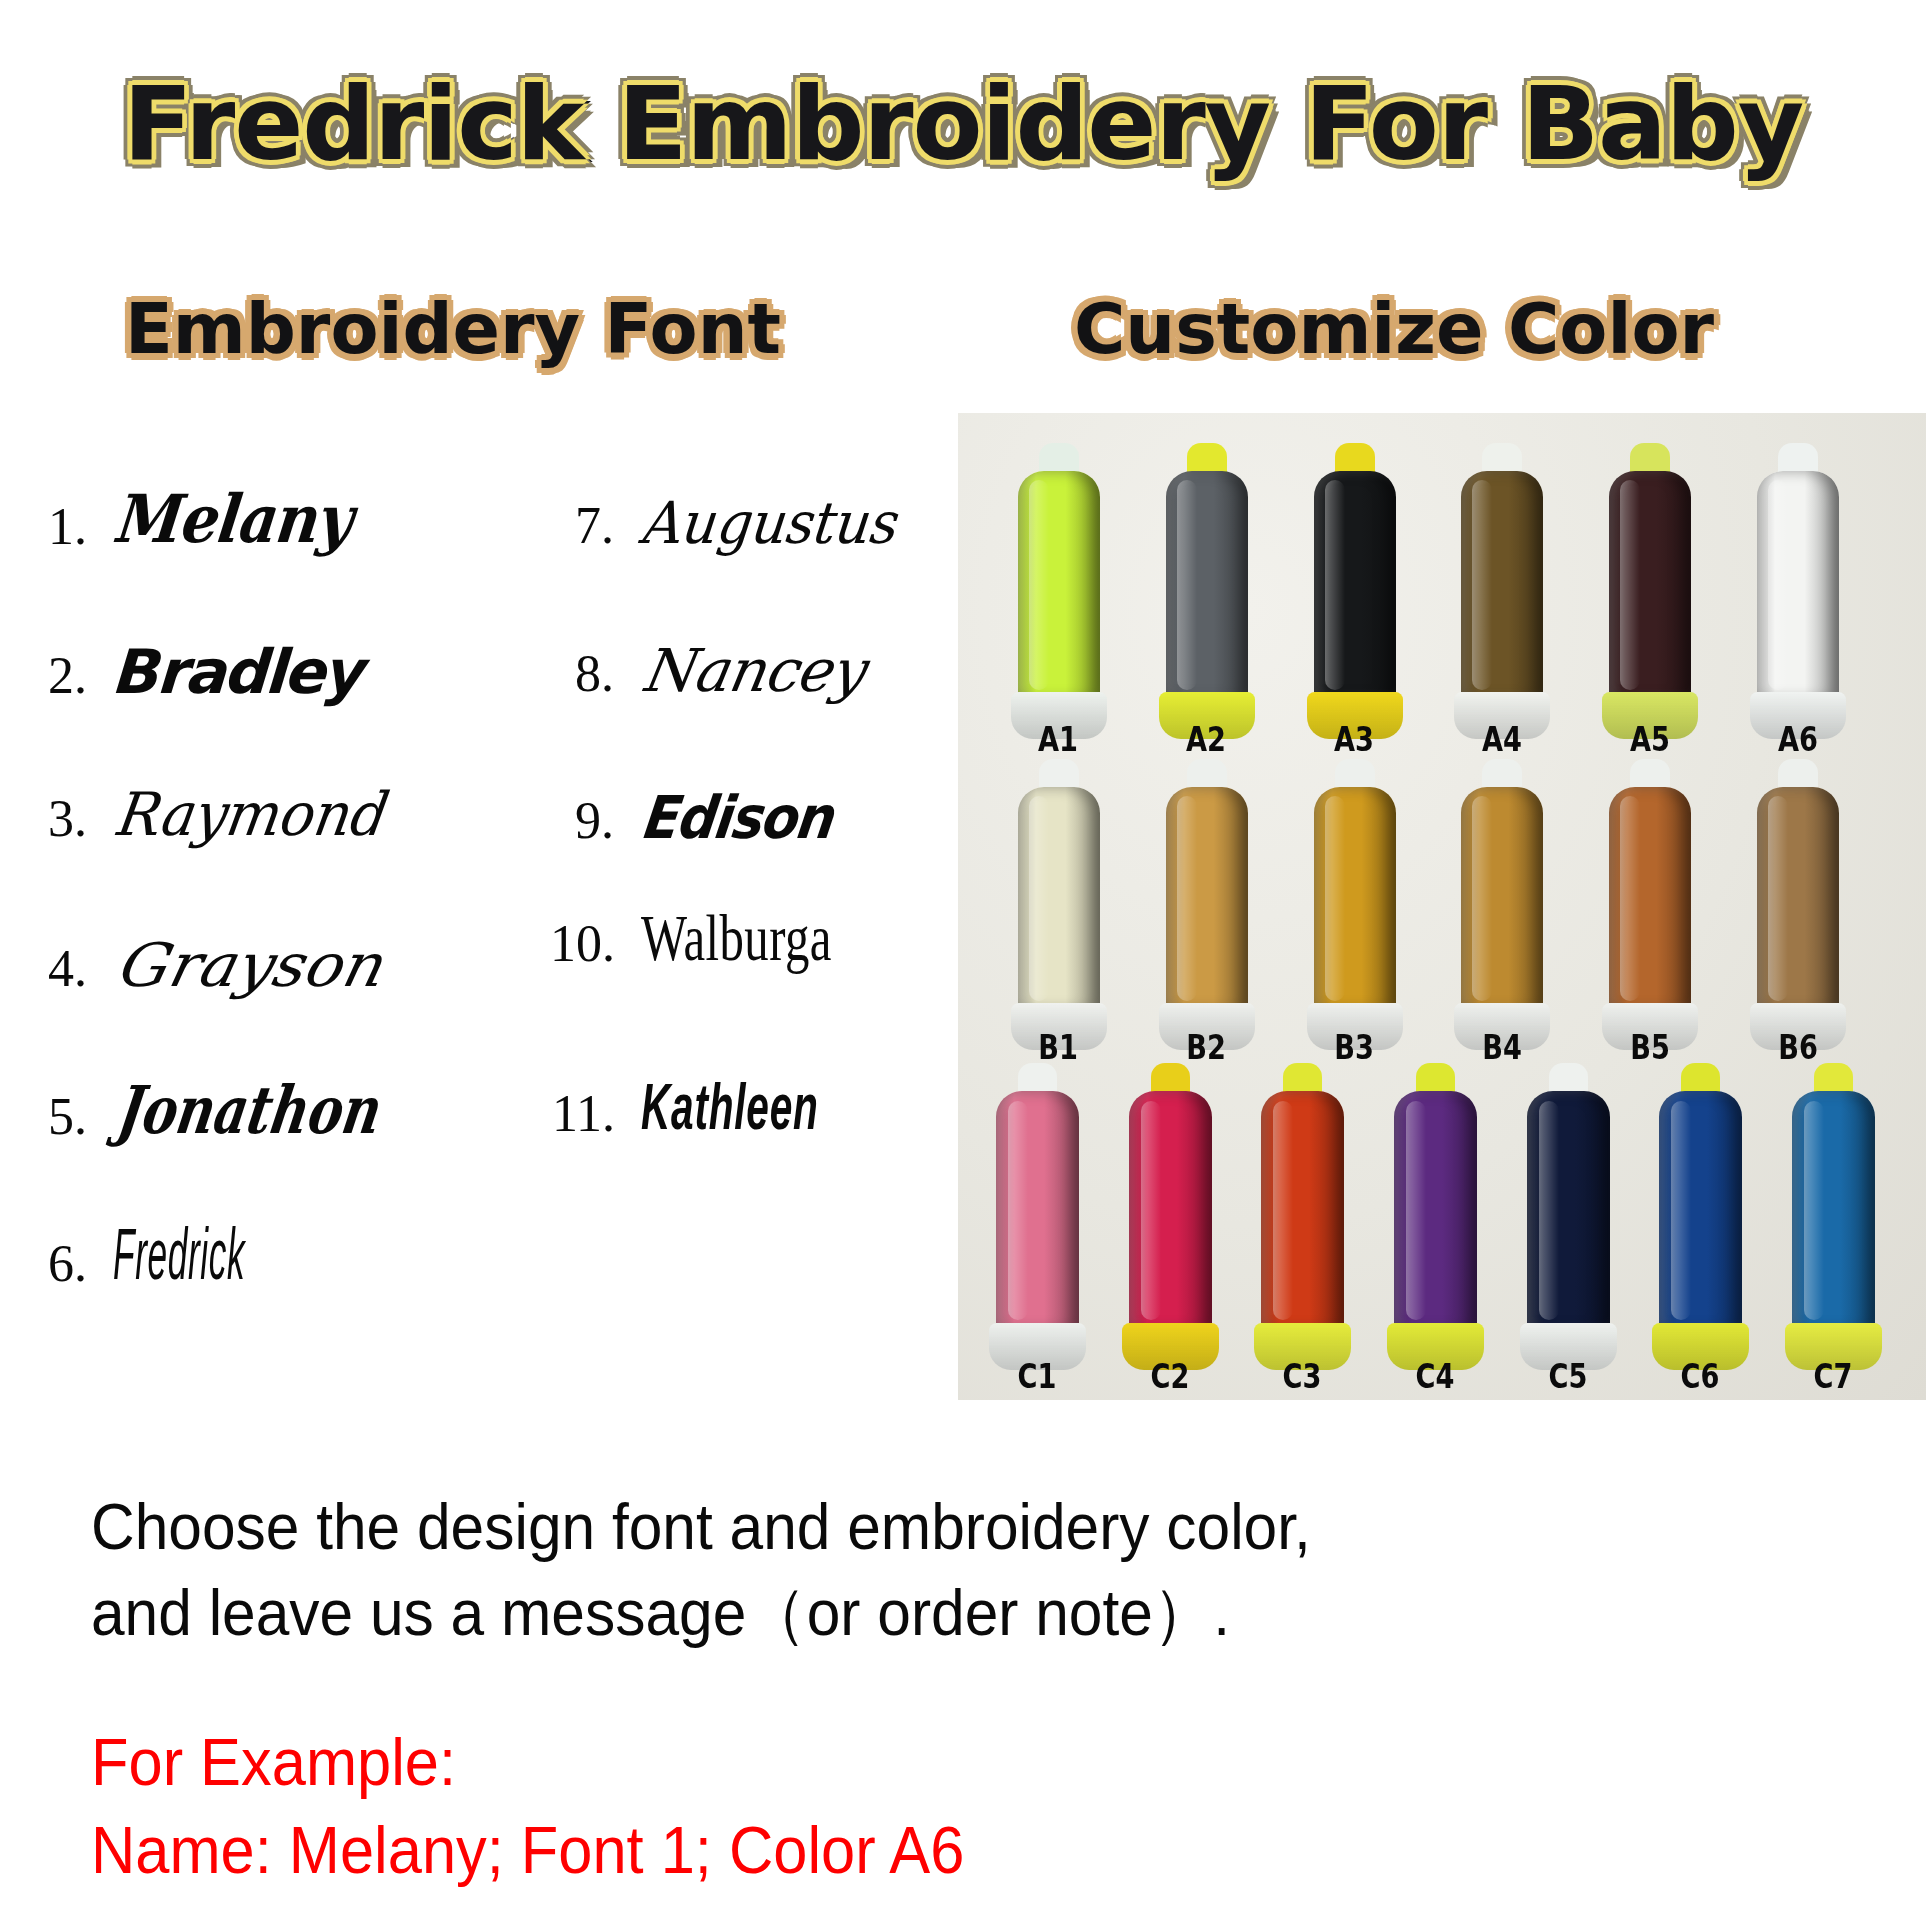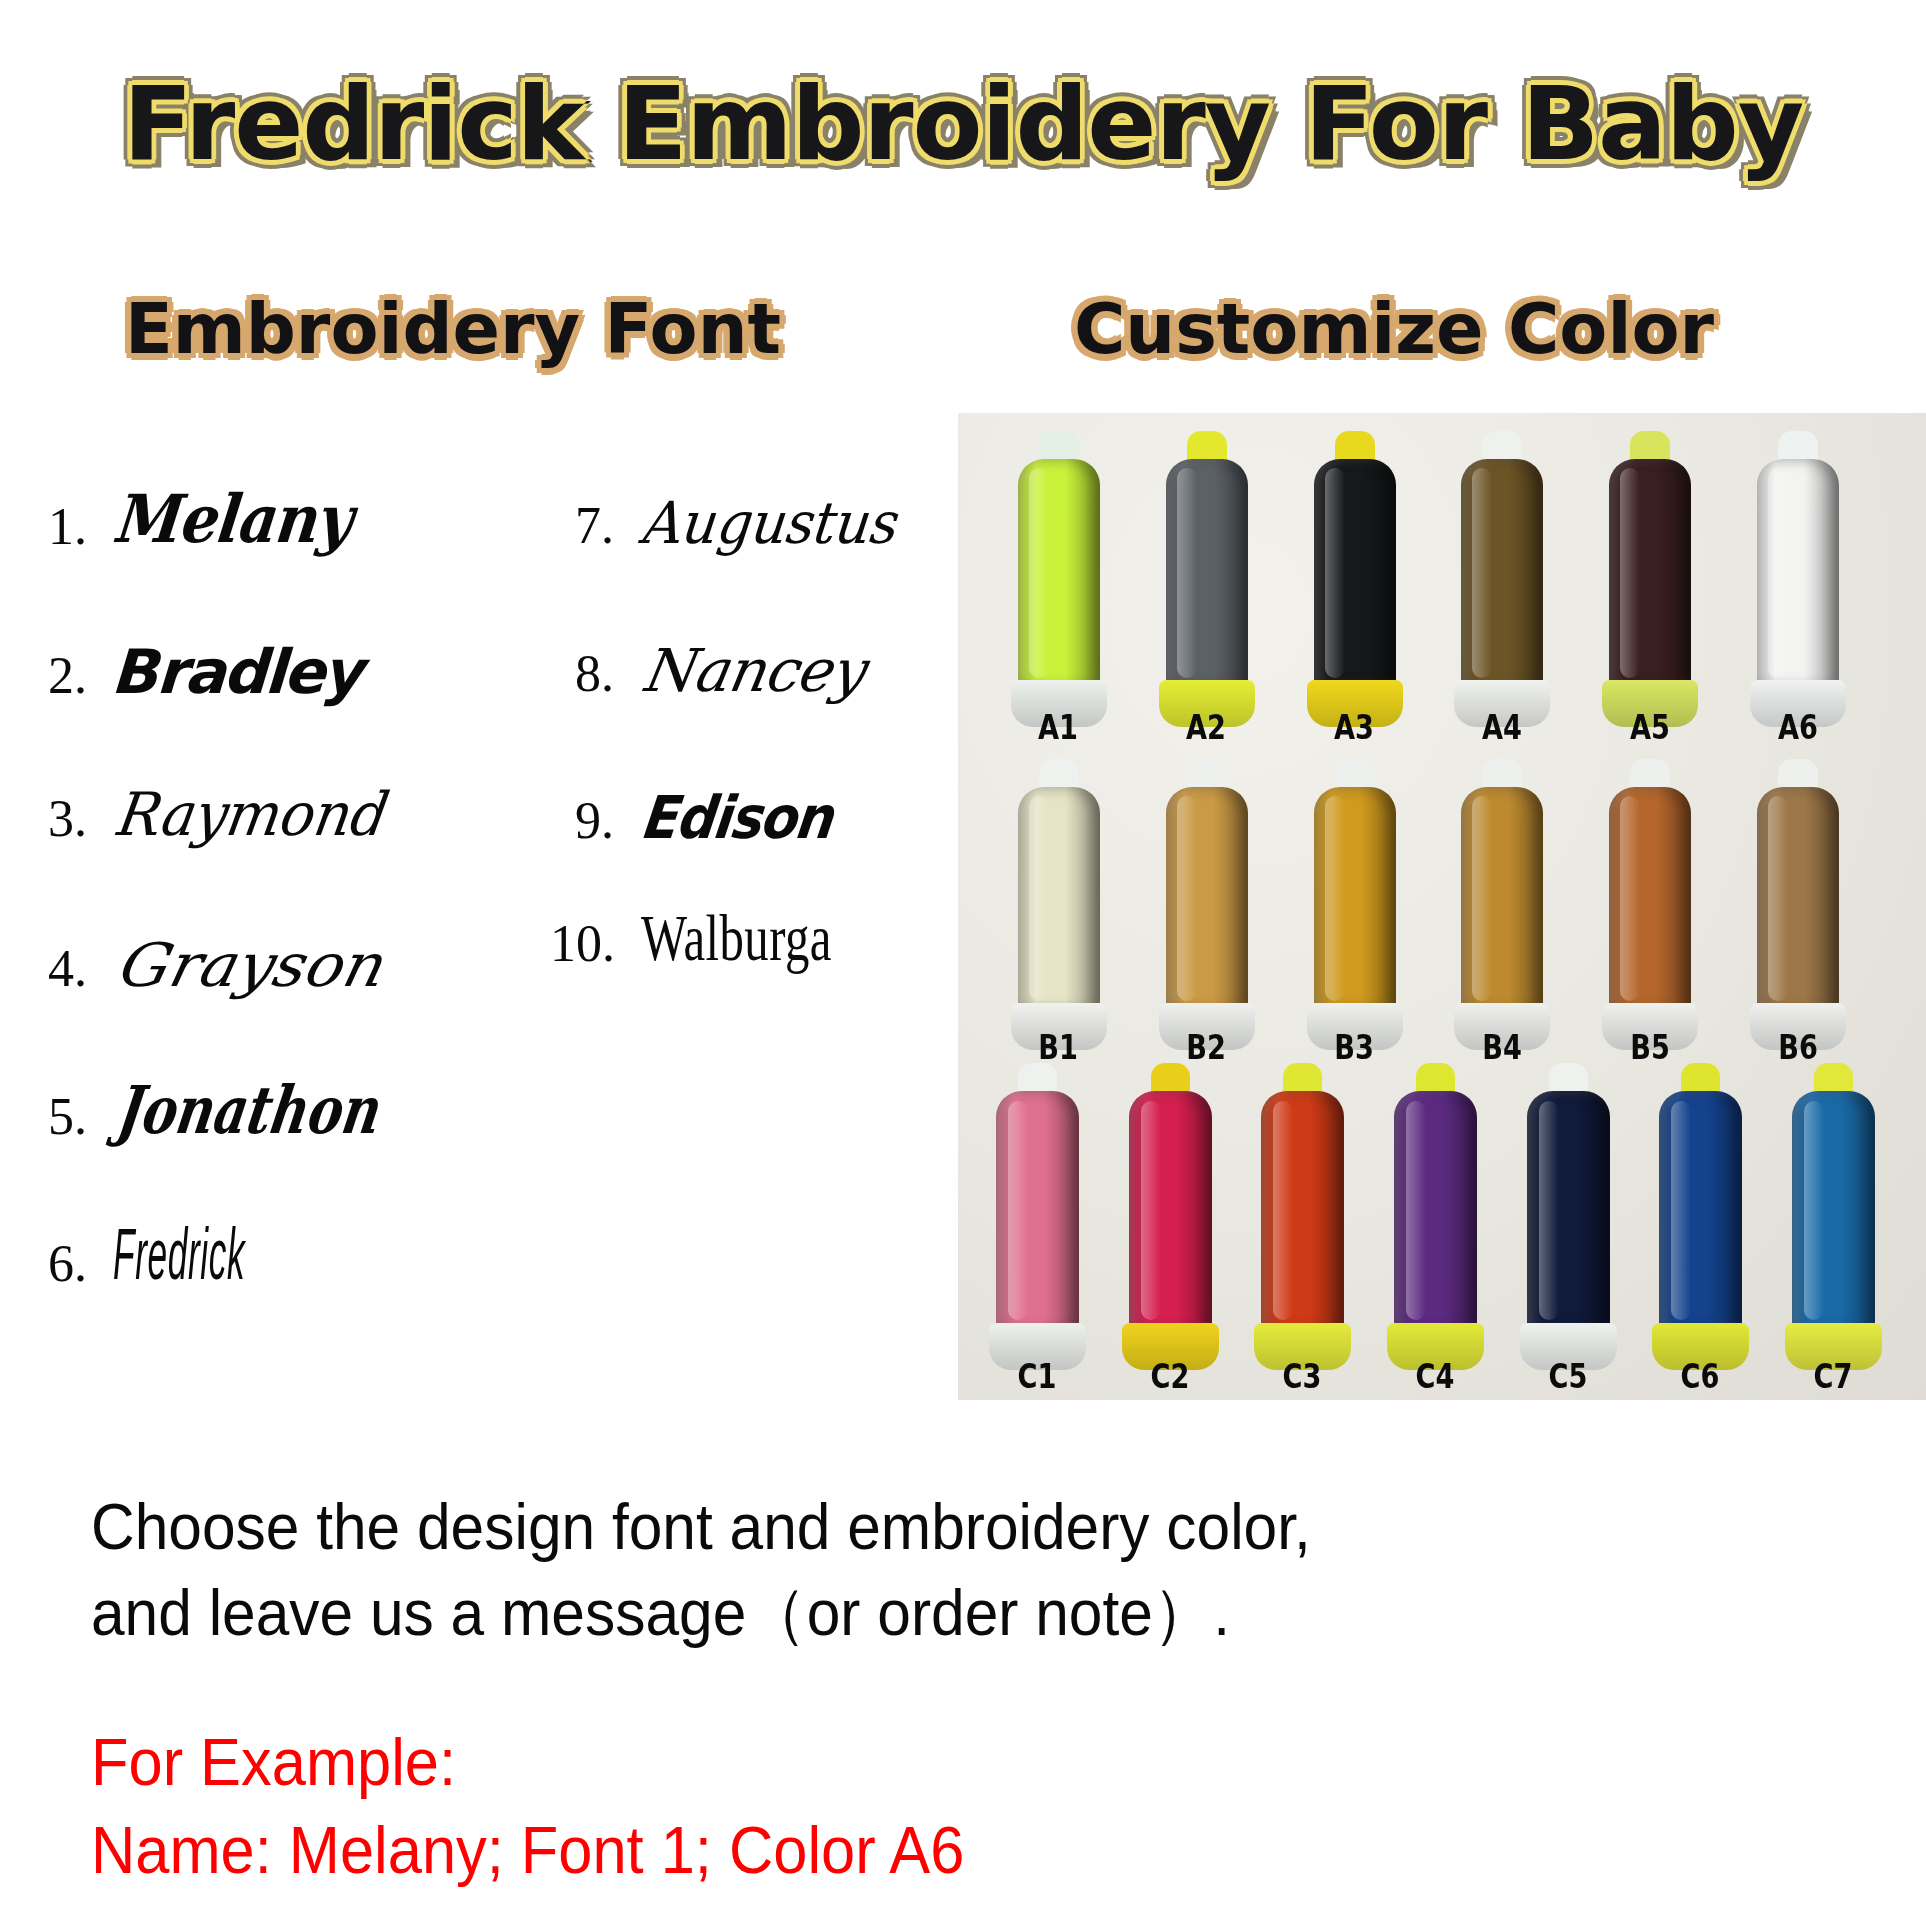--- a/index.html
+++ b/index.html
@@ -107,21 +107,21 @@
   
   #color-photo{
     position:absolute;
     top:413px; left:958px;
     width:968px; height:987px;
     background:
       radial-gradient(ellipse at 30% 20%, #f2f1ec 0%, #e8e7e0 55%, #dedcd4 100%);
     overflow:hidden;
   }
   .spool-row{ position:absolute; left:0; width:100%; }
-  #row-a{ top:12px;  height:326px; }
+  #row-a{ top:24px;  height:326px; }
   #row-b{ top:337px; height:321px; }
   #row-c{ top:650px;height:337px; }
 
   .spool{
     position:absolute;
     bottom:52px;
     border-radius:27px 27px 7.6px 7.6px;
   }
   .spool .body{
     position:absolute;inset:0;
@@ -224,20 +224,24 @@
     <span class="font-sample s8">Nancey</span>
   </div>
   <div class="font-row" style="left:522px; top:337px;">
     <span class="font-num" style="width:92px;">9.</span>
     <span class="font-sample s9">Edison</span>
   </div>
   <div class="font-row" style="left:506px; top:460px;">
     <span class="font-num" style="width:109px;">10.</span>
     <span class="font-sample s10">Walburga</span>
   </div>
+  <div class="font-row" style="left:506px; top:631px;">
+    <span class="font-num" style="width:109px;">11.</span>
+    <span class="font-sample s11">Kathleen</span>
+  </div>
 </div>
 
 <div id="color-photo">
   <div class="spool-row" id="row-a">
       <div class="spool" style="left: 60px; width: 82px; height: 228px; bottom: 64px;">
         <div class="cap-top" style="background: linear-gradient(rgb(228, 239, 230), rgb(228, 239, 230));"></div>
         <div class="body" style="background: linear-gradient(90deg, rgba(0, 0, 0, 0.3) 0%, rgb(201, 242, 58) 22%, rgb(201, 242, 58) 58%, rgba(0, 0, 0, 0.34) 100%), rgb(201, 242, 58);"></div>
         <div class="sheen"></div>
         <div class="cap-bottom" style="background: linear-gradient(rgb(238, 242, 238), rgba(0, 0, 0, 0.18)), rgb(238, 242, 238);"></div>
       </div>

